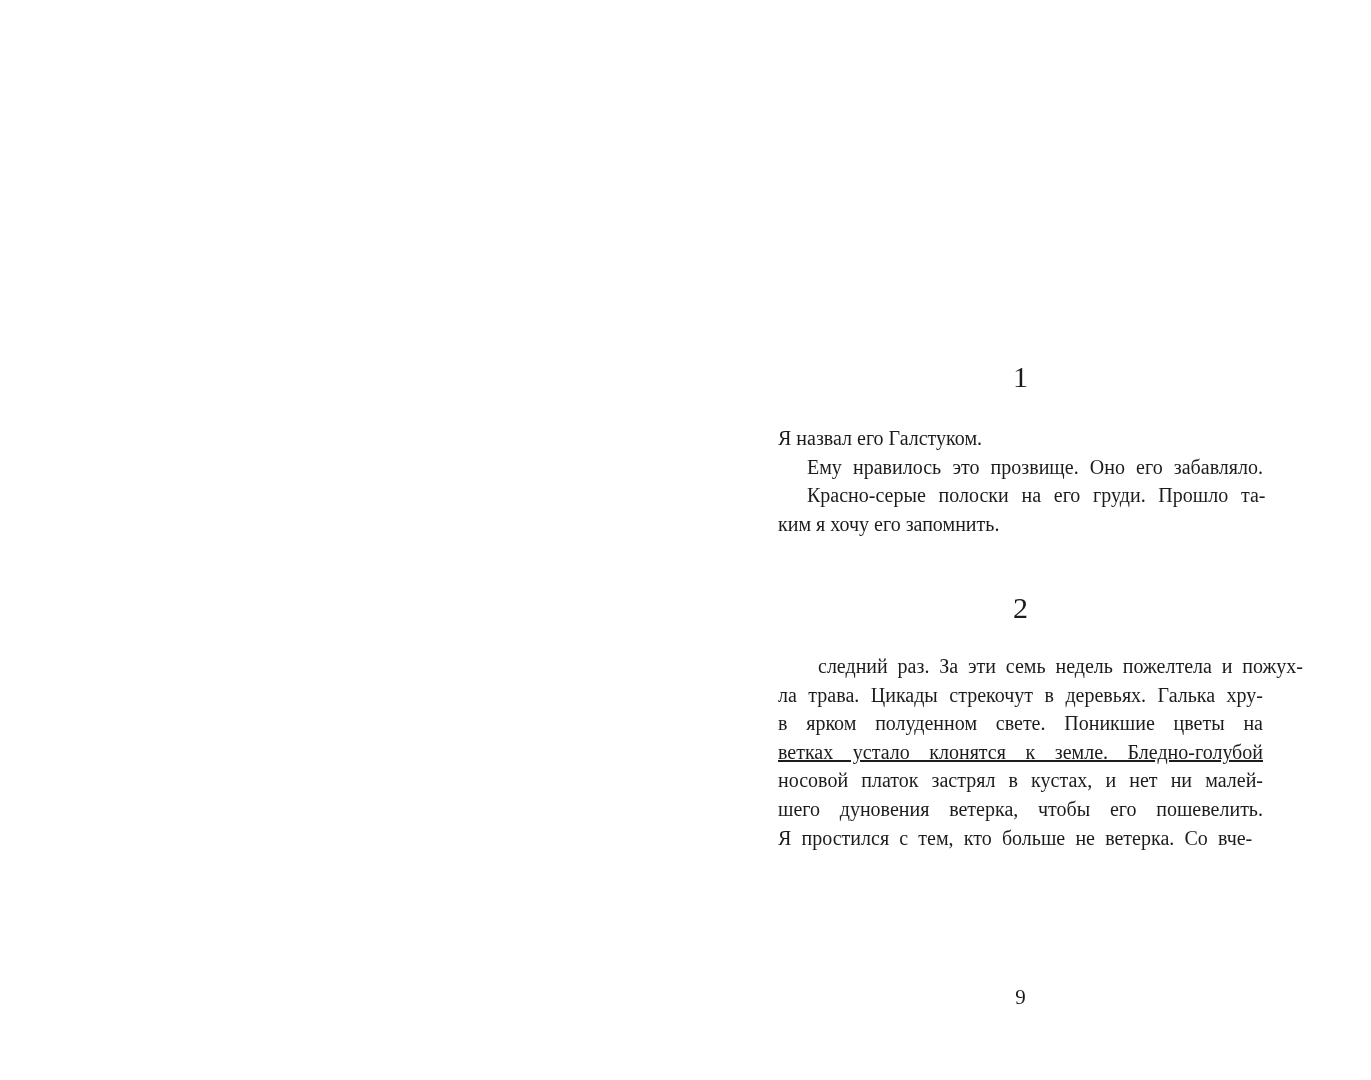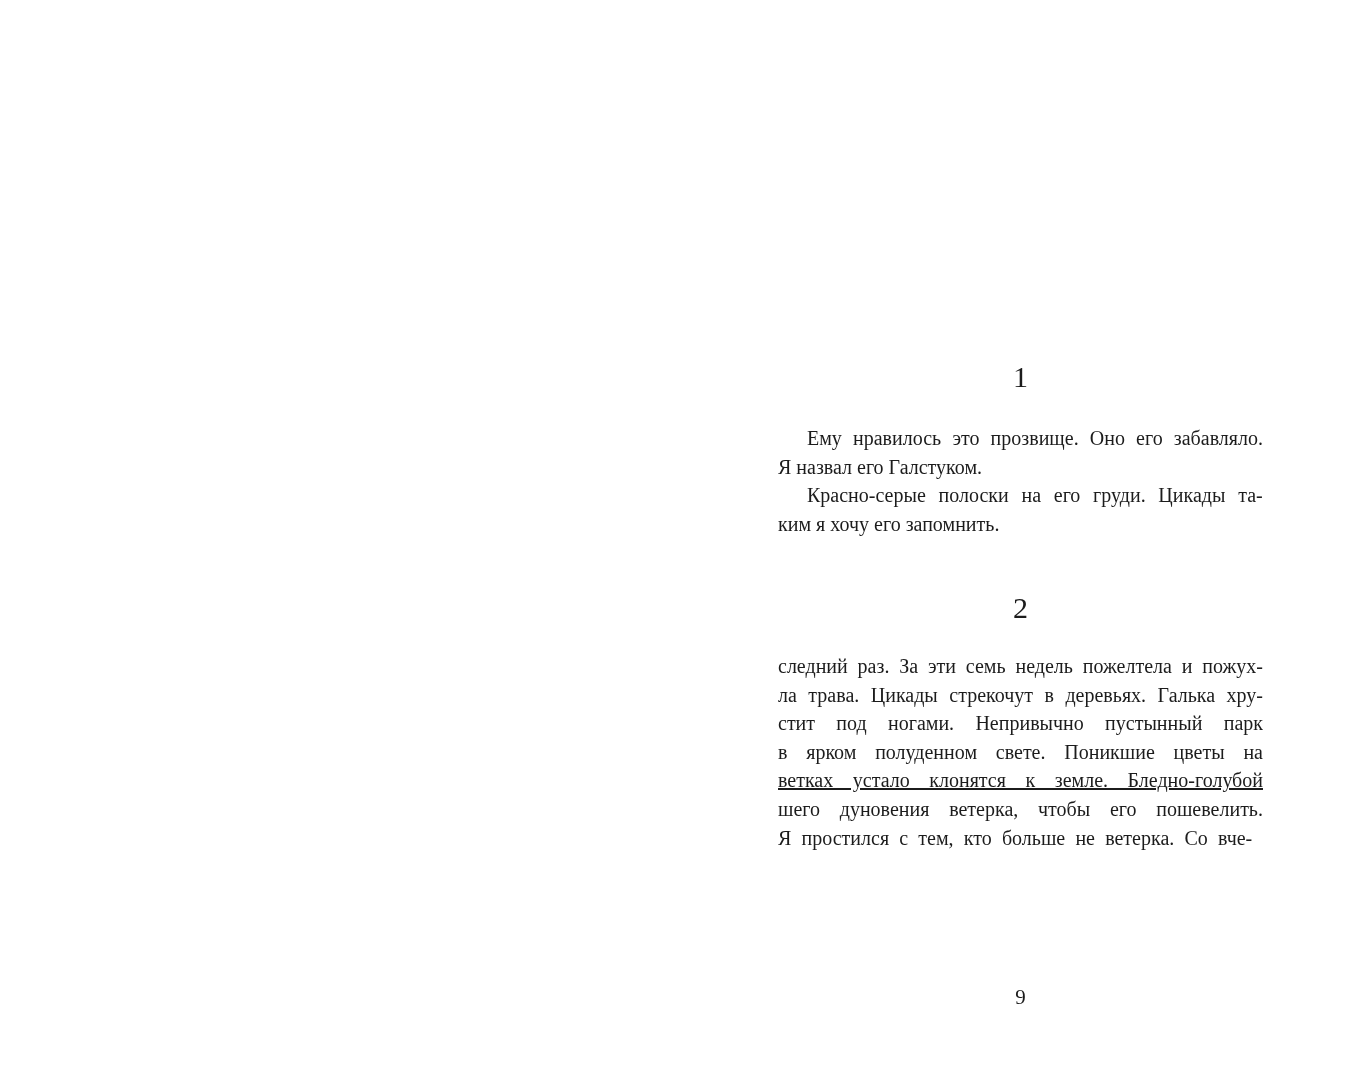--- a/index.html
+++ b/index.html
@@ -53,33 +53,33 @@
 </style>
 </head>
 <body>
 
 <div class="page">
   <div class="text-column">
 
     <h2 class="chapter-heading heading-1">1</h2>
 
     <div class="para para-1">
+      <div class="line"><span class="t">Я назвал его Галстуком.</span></div>
       <div class="line indent just"><span class="t" style="word-spacing: 6.15625px;">Ему нравилось это прозвище. Оно его забавляло.</span></div>
-      <div class="line"><span class="t">Я назвал его Галстуком.</span></div>
-      <div class="line indent just"><span class="t" style="word-spacing: 7.73177px;">Красно-серые полоски на его груди. Цикады та-</span></div>
+      <div class="line indent just"><span class="t" style="word-spacing: 7.73177px;">Красно-серые полоски на его груди. Прошло та-</span></div>
       <div class="line"><span class="t">ким я хочу его запомнить.</span></div>
     </div>
 
     <h2 class="chapter-heading heading-2">2</h2>
 
     <div class="para para-2">
-      <div class="line just"><span class="t" style="word-spacing: 4.85156px;">следний раз. За эти семь недель пожелтела и пожух-</span></div>
+      <div class="line just"><span class="t" style="word-spacing: 4.85156px; margin-left: 40px;">следний раз. За эти семь недель пожелтела и пожух-</span></div>
       <div class="line just"><span class="t" style="word-spacing: 6.48661px;">ла трава. Цикады стрекочут в деревьях. Галька хру-</span></div>
-      <div class="line just"><span class="t" style="word-spacing: 16.3031px;">стит под ногами. Непривычно пустынный парк</span></div>
       <div class="line just"><span class="t" style="word-spacing: 13.763px;">в ярком полуденном свете. Поникшие цветы на</span></div>
       <div class="line just"><span class="t" style="word-spacing: 14.5625px; text-decoration: underline;">ветках устало клонятся к земле. Бледно-голубой</span></div>
+      <div class="line just"><span class="t" style="word-spacing: 8.12695px;">носовой платок застрял в кустах, и нет ни малей-</span></div>
       <div class="line just"><span class="t" style="word-spacing: 14.75px; text-align: center;">шего дуновения ветерка, чтобы его пошевелить.</span></div>
       <div class="line just"><span class="t" style="word-spacing: 5.18403px;">Я простился с тем, кто больше не ветерка. Со вче-</span></div>
     </div>
 
     <div class="page-number">9</div>
   </div>
 </div>
 
 </body></html>

